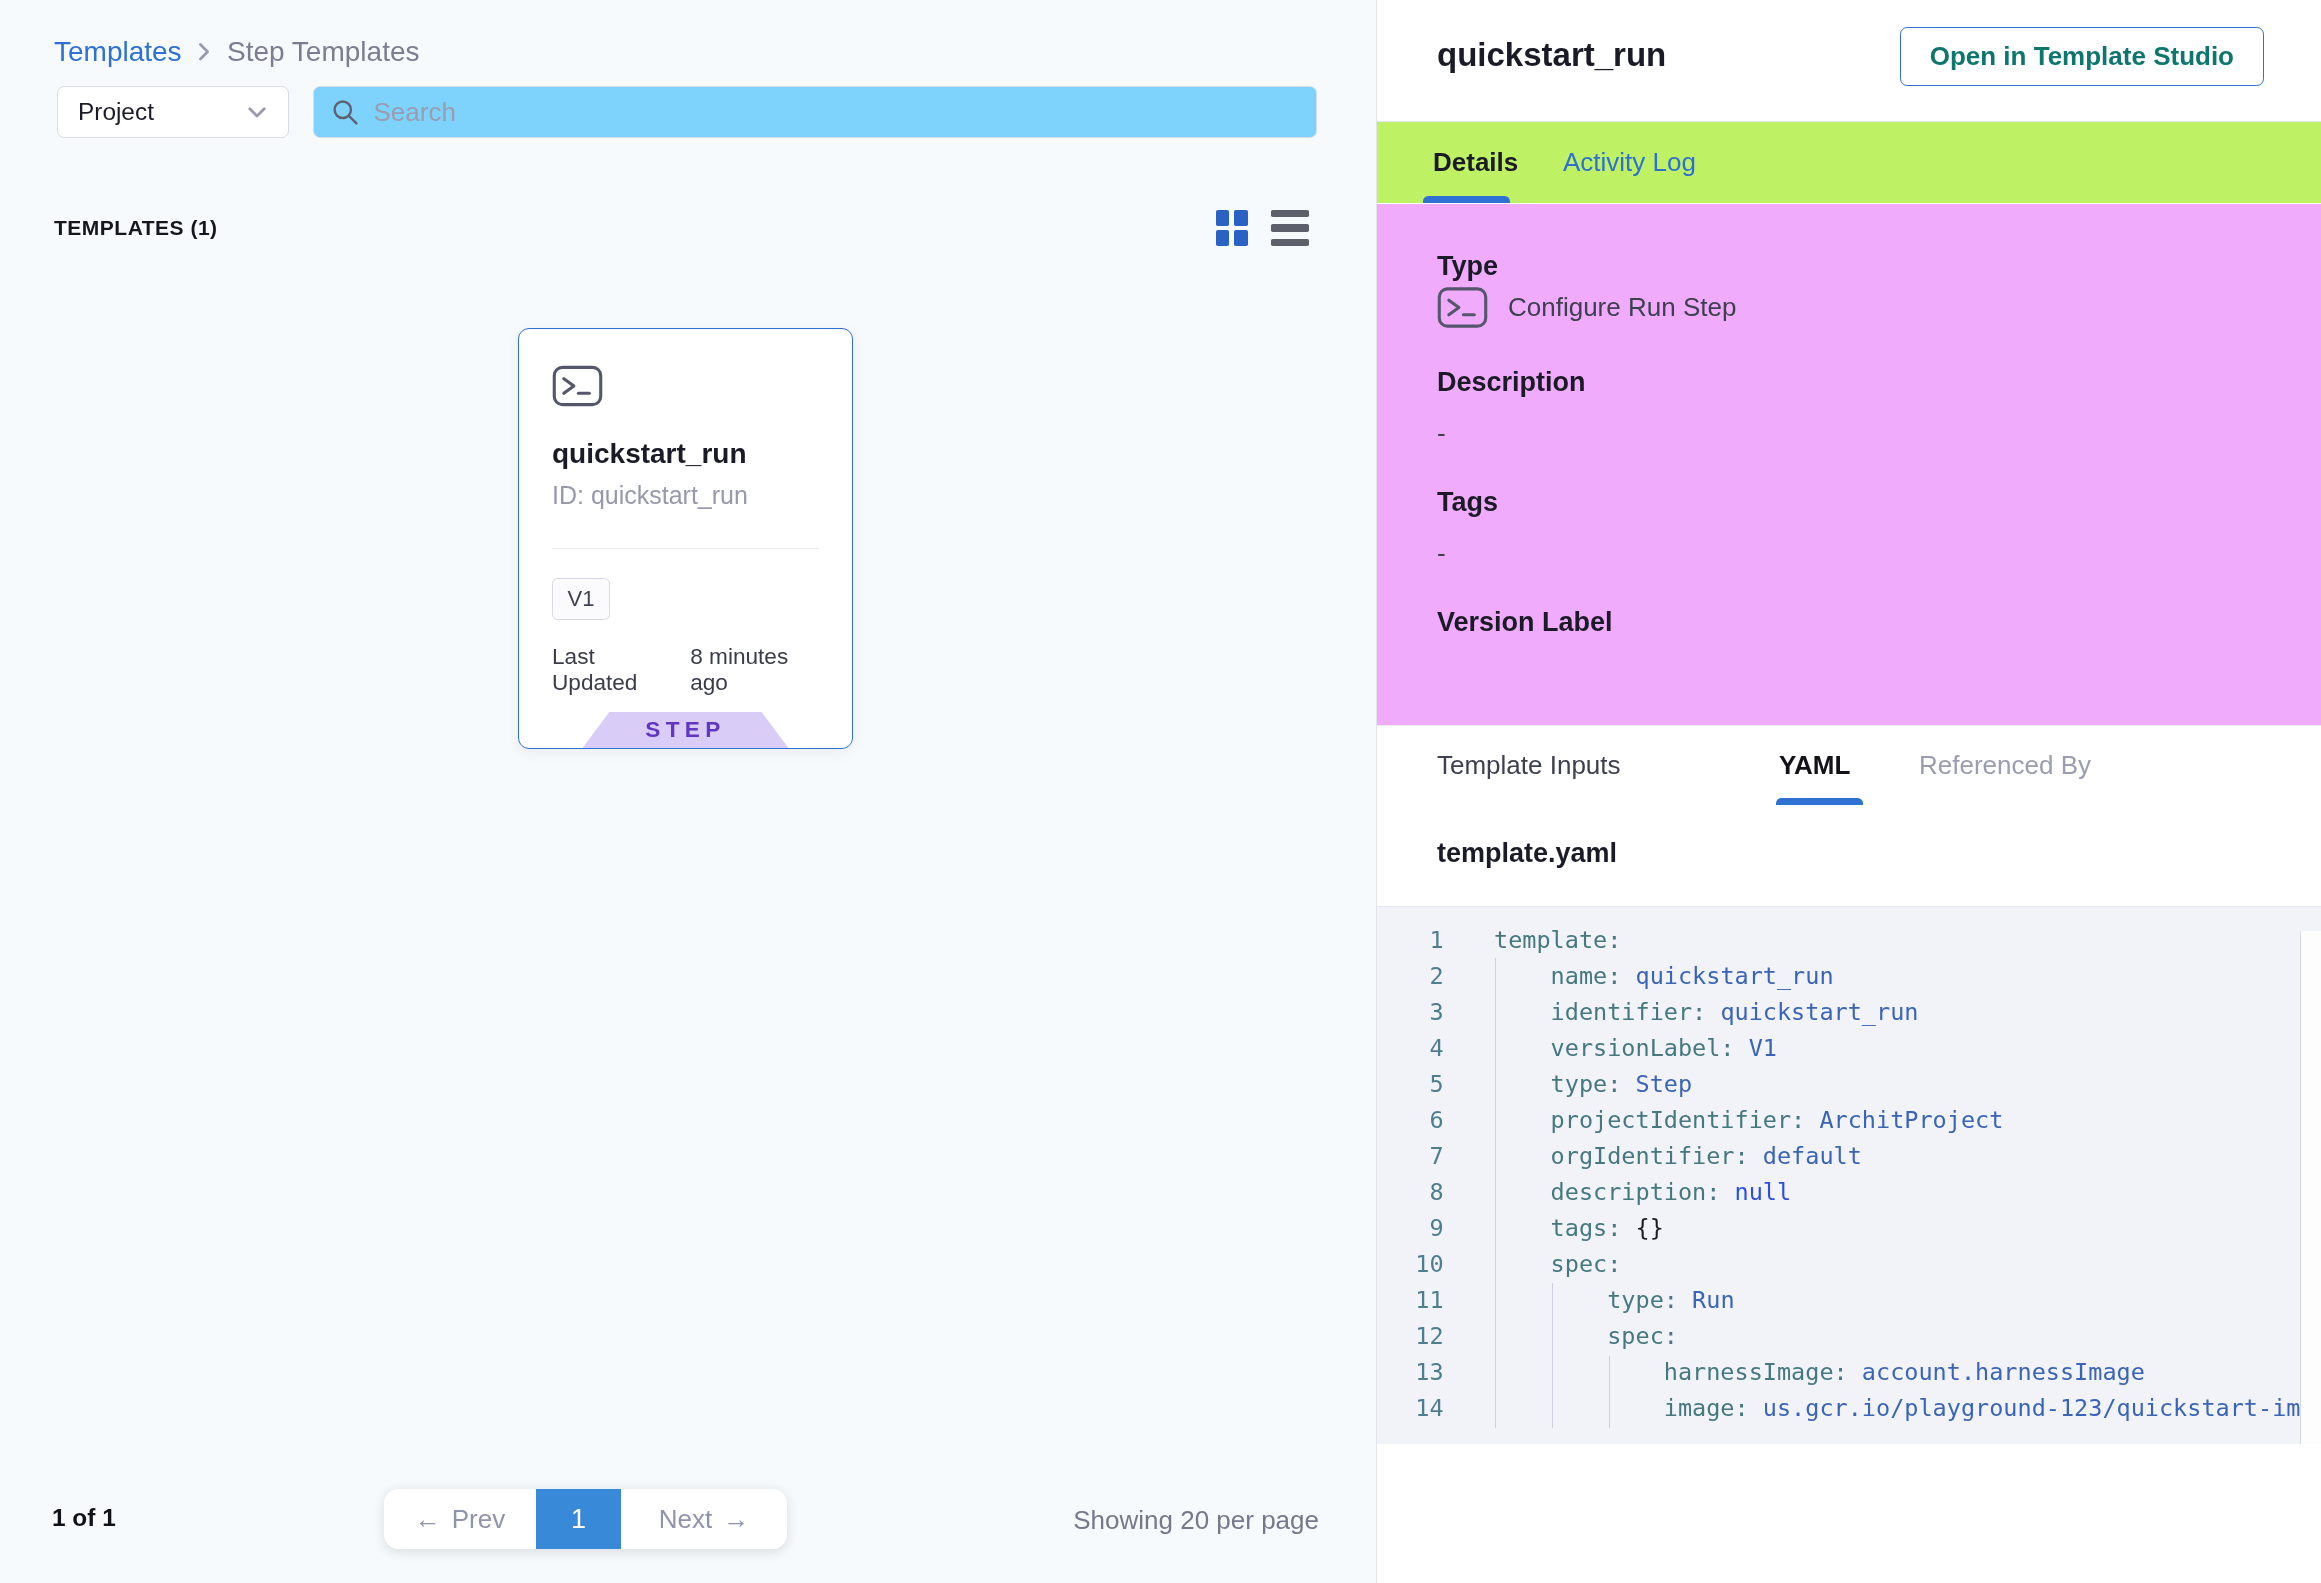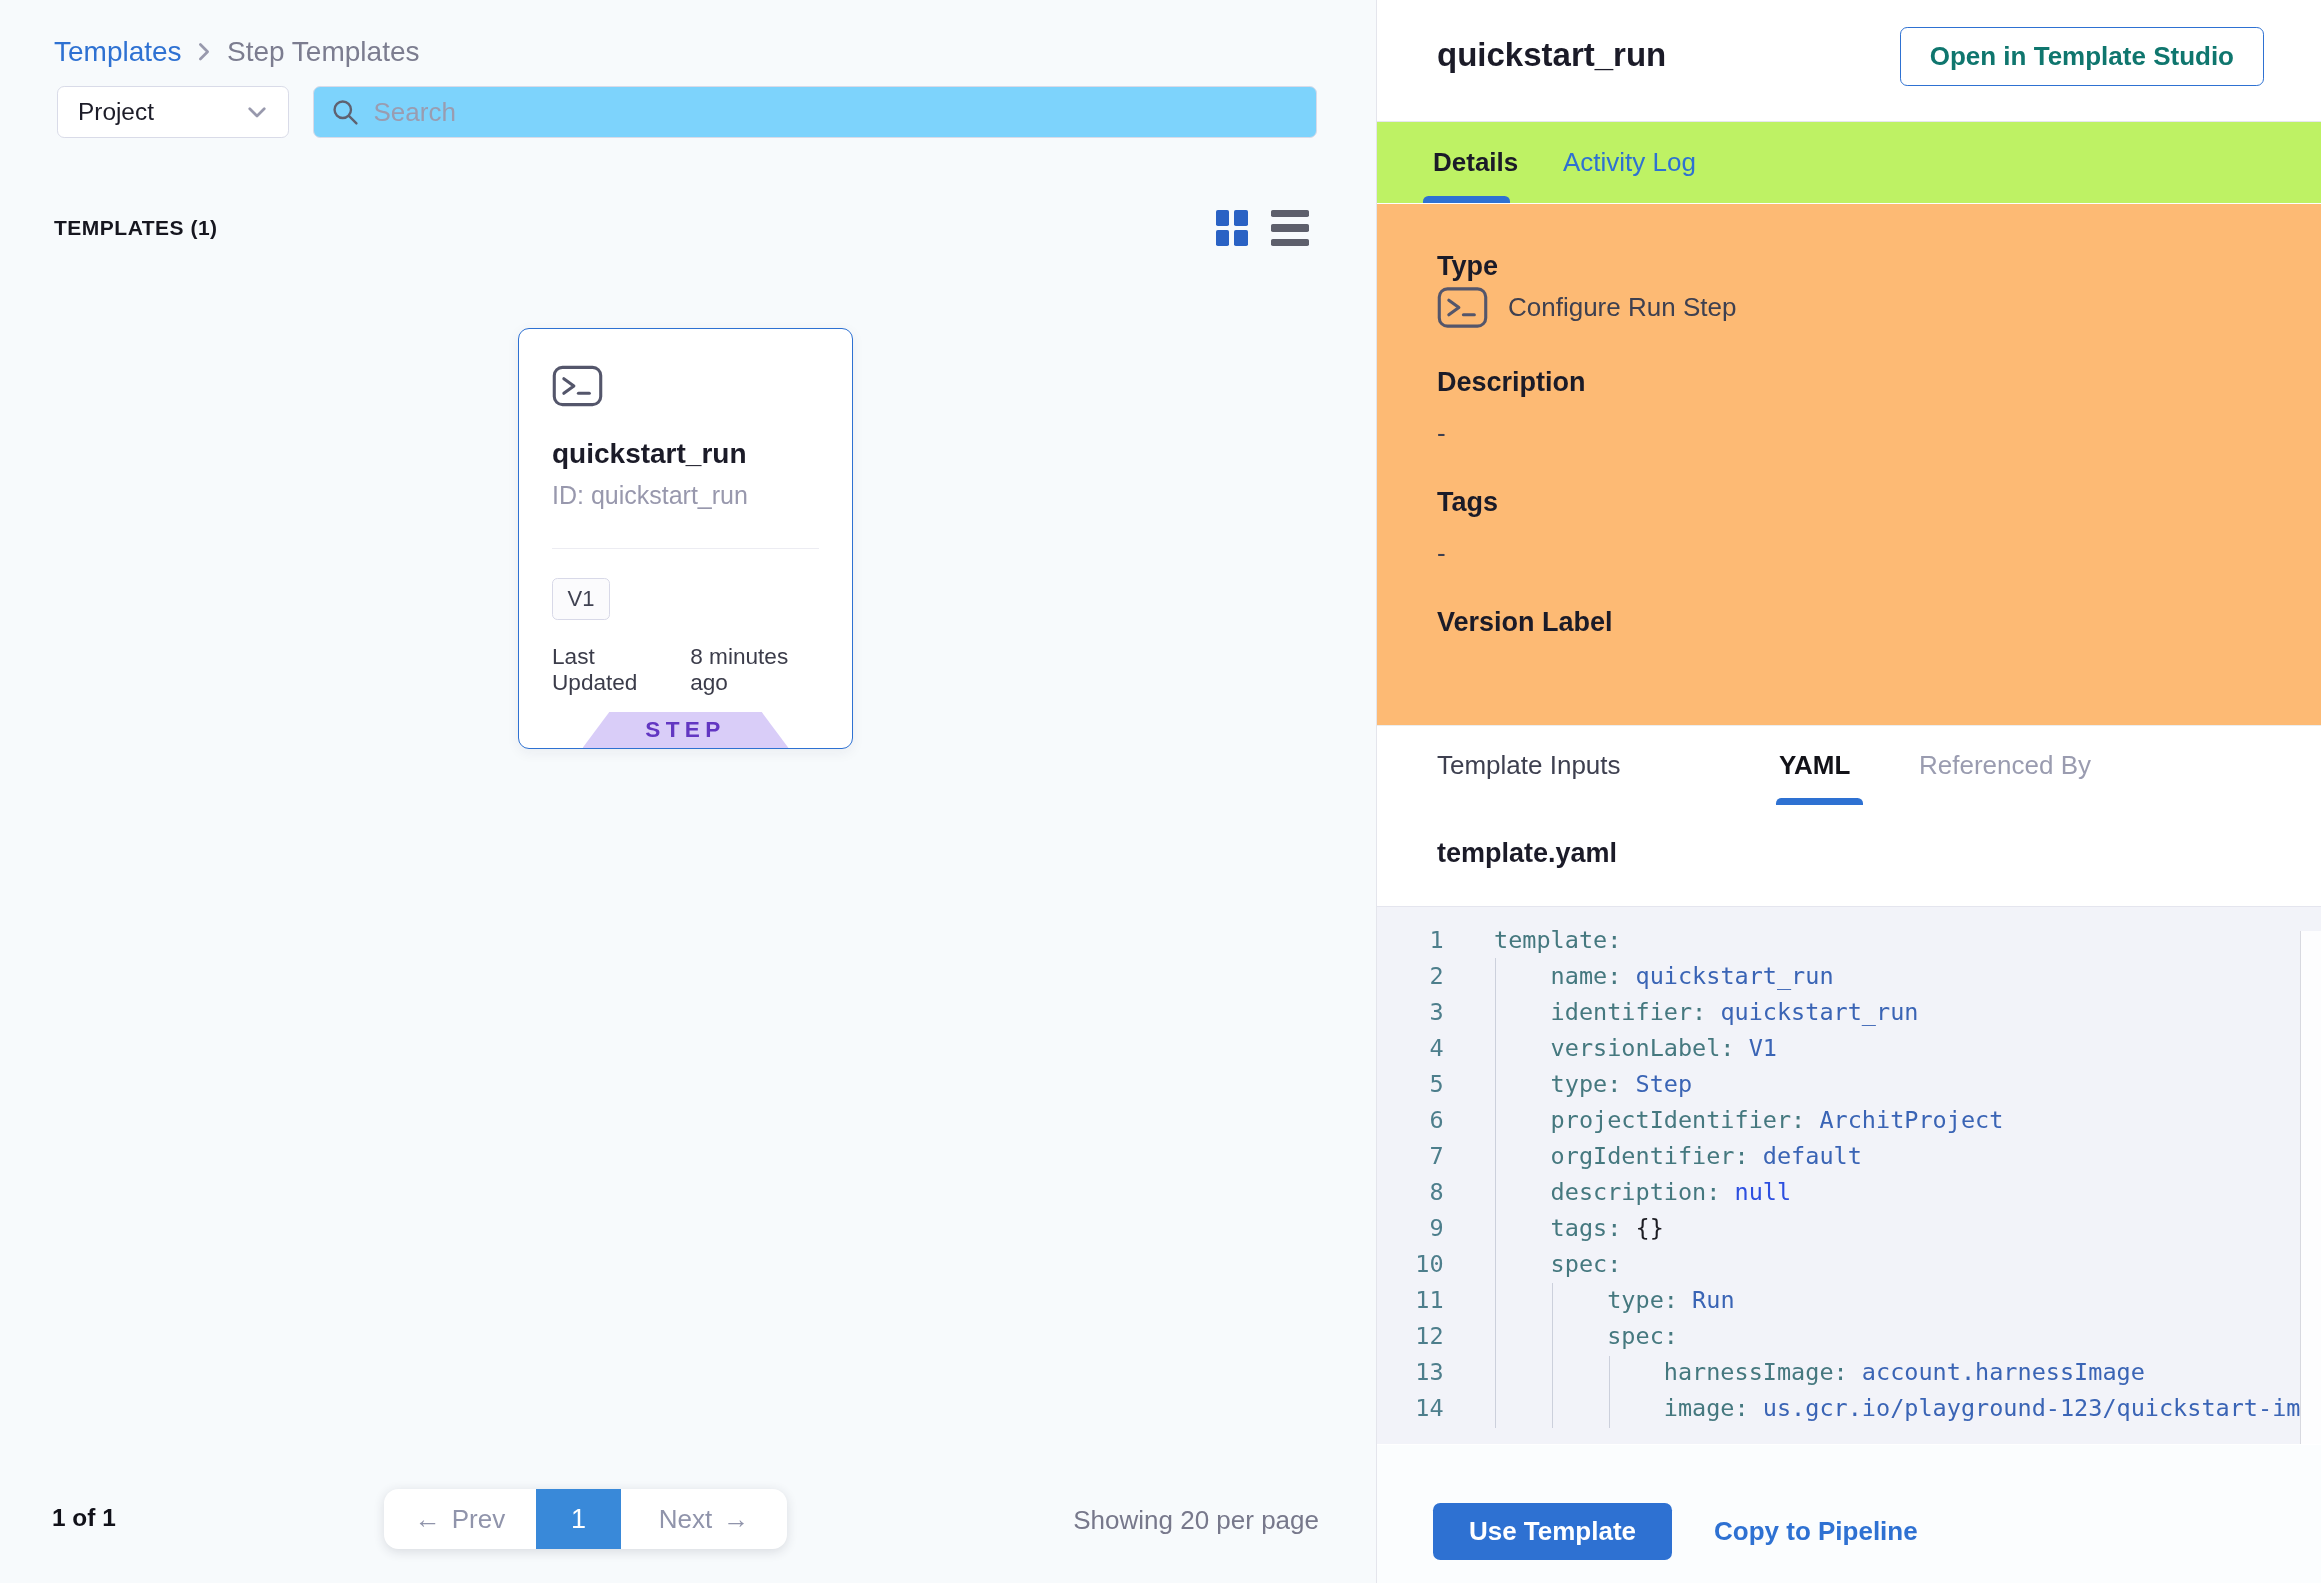--- a/index.html
+++ b/index.html
@@ -87,21 +87,21 @@
     font-size:26px; font-weight:700; color:#0f766e; font-family:inherit;
     display:flex; align-items:center; cursor:pointer;
   }
 
   .tabs-row { position:absolute; left:0; right:0; top:122px; height:81px; background:#bef264; }
   .tab { position:absolute; top:0; height:100%; display:flex; align-items:center; font-size:26px; cursor:pointer; }
   .tab-details { left:56px; font-weight:700; color:#1b1b28; }
   .tab-activity { left:186px; color:#2e71d2; }
   .tab-underline { position:absolute; left:46px; bottom:0; width:87px; height:7.2px; background:#2e71d2; border-radius:5.4px 5.4px 0 0; }
 
-  .details-content { position:absolute; left:0; right:0; top:204px; height:522px; background:#fdba74; padding:47px 0 16px 60px; }
+  .details-content { position:absolute; left:0; right:0; top:204px; height:522px; background:#f0abfc; padding:47px 0 16px 60px; }
   .field-label { font-size:27px; font-weight:700; color:#1b1b28; }
   .type-row { display:flex; align-items:center; gap:20px; margin-top:4px; }
   .type-value { font-size:26px; color:#3e4050; }
   .field-value { font-size:26px; color:#3e4050; margin-top:20px; }
   .mt-section { margin-top:38px; }
   .version-select {
     margin-top:23.5px; width:543px; height:60px; background:#fff; border:0.9px solid #d9dbe8; border-radius:7.2px;
     display:flex; align-items:center; justify-content:space-between; padding:0 23.5px;
     font-size:25px; color:#1c1c28; cursor:pointer;
   }
@@ -283,19 +283,15 @@
         <div class="yaml-line"><span class="ln">9</span><span class="code-text"><span class="tok-p">    </span><span class="tok-k">tags:</span><span class="tok-b"> {}</span></span></div>
         <div class="yaml-line"><span class="ln">10</span><span class="code-text"><span class="tok-p">    </span><span class="tok-k">spec:</span></span></div>
         <div class="yaml-line"><span class="ln">11</span><span class="code-text"><span class="tok-p">        </span><span class="tok-k">type:</span><span class="tok-v"> Run</span></span></div>
         <div class="yaml-line"><span class="ln">12</span><span class="code-text"><span class="tok-p">        </span><span class="tok-k">spec:</span></span></div>
         <div class="yaml-line"><span class="ln">13</span><span class="code-text"><span class="tok-p">            </span><span class="tok-k">harnessImage:</span><span class="tok-v"> account.harnessImage</span></span></div>
         <div class="yaml-line"><span class="ln">14</span><span class="code-text"><span class="tok-p">            </span><span class="tok-k">image:</span><span class="tok-v"> us.gcr.io/playground-123/quickstart-imag</span></span></div>
       </div>
     <div class="yaml-scrollbar"></div>
   </div>
 
-  <div class="panel-footer">
-    <button class="use-template-btn">Use Template</button>
-    <span class="copy-pipeline-link">Copy to Pipeline</span>
-  </div>
 
 </div>
 
 
 </body></html>

